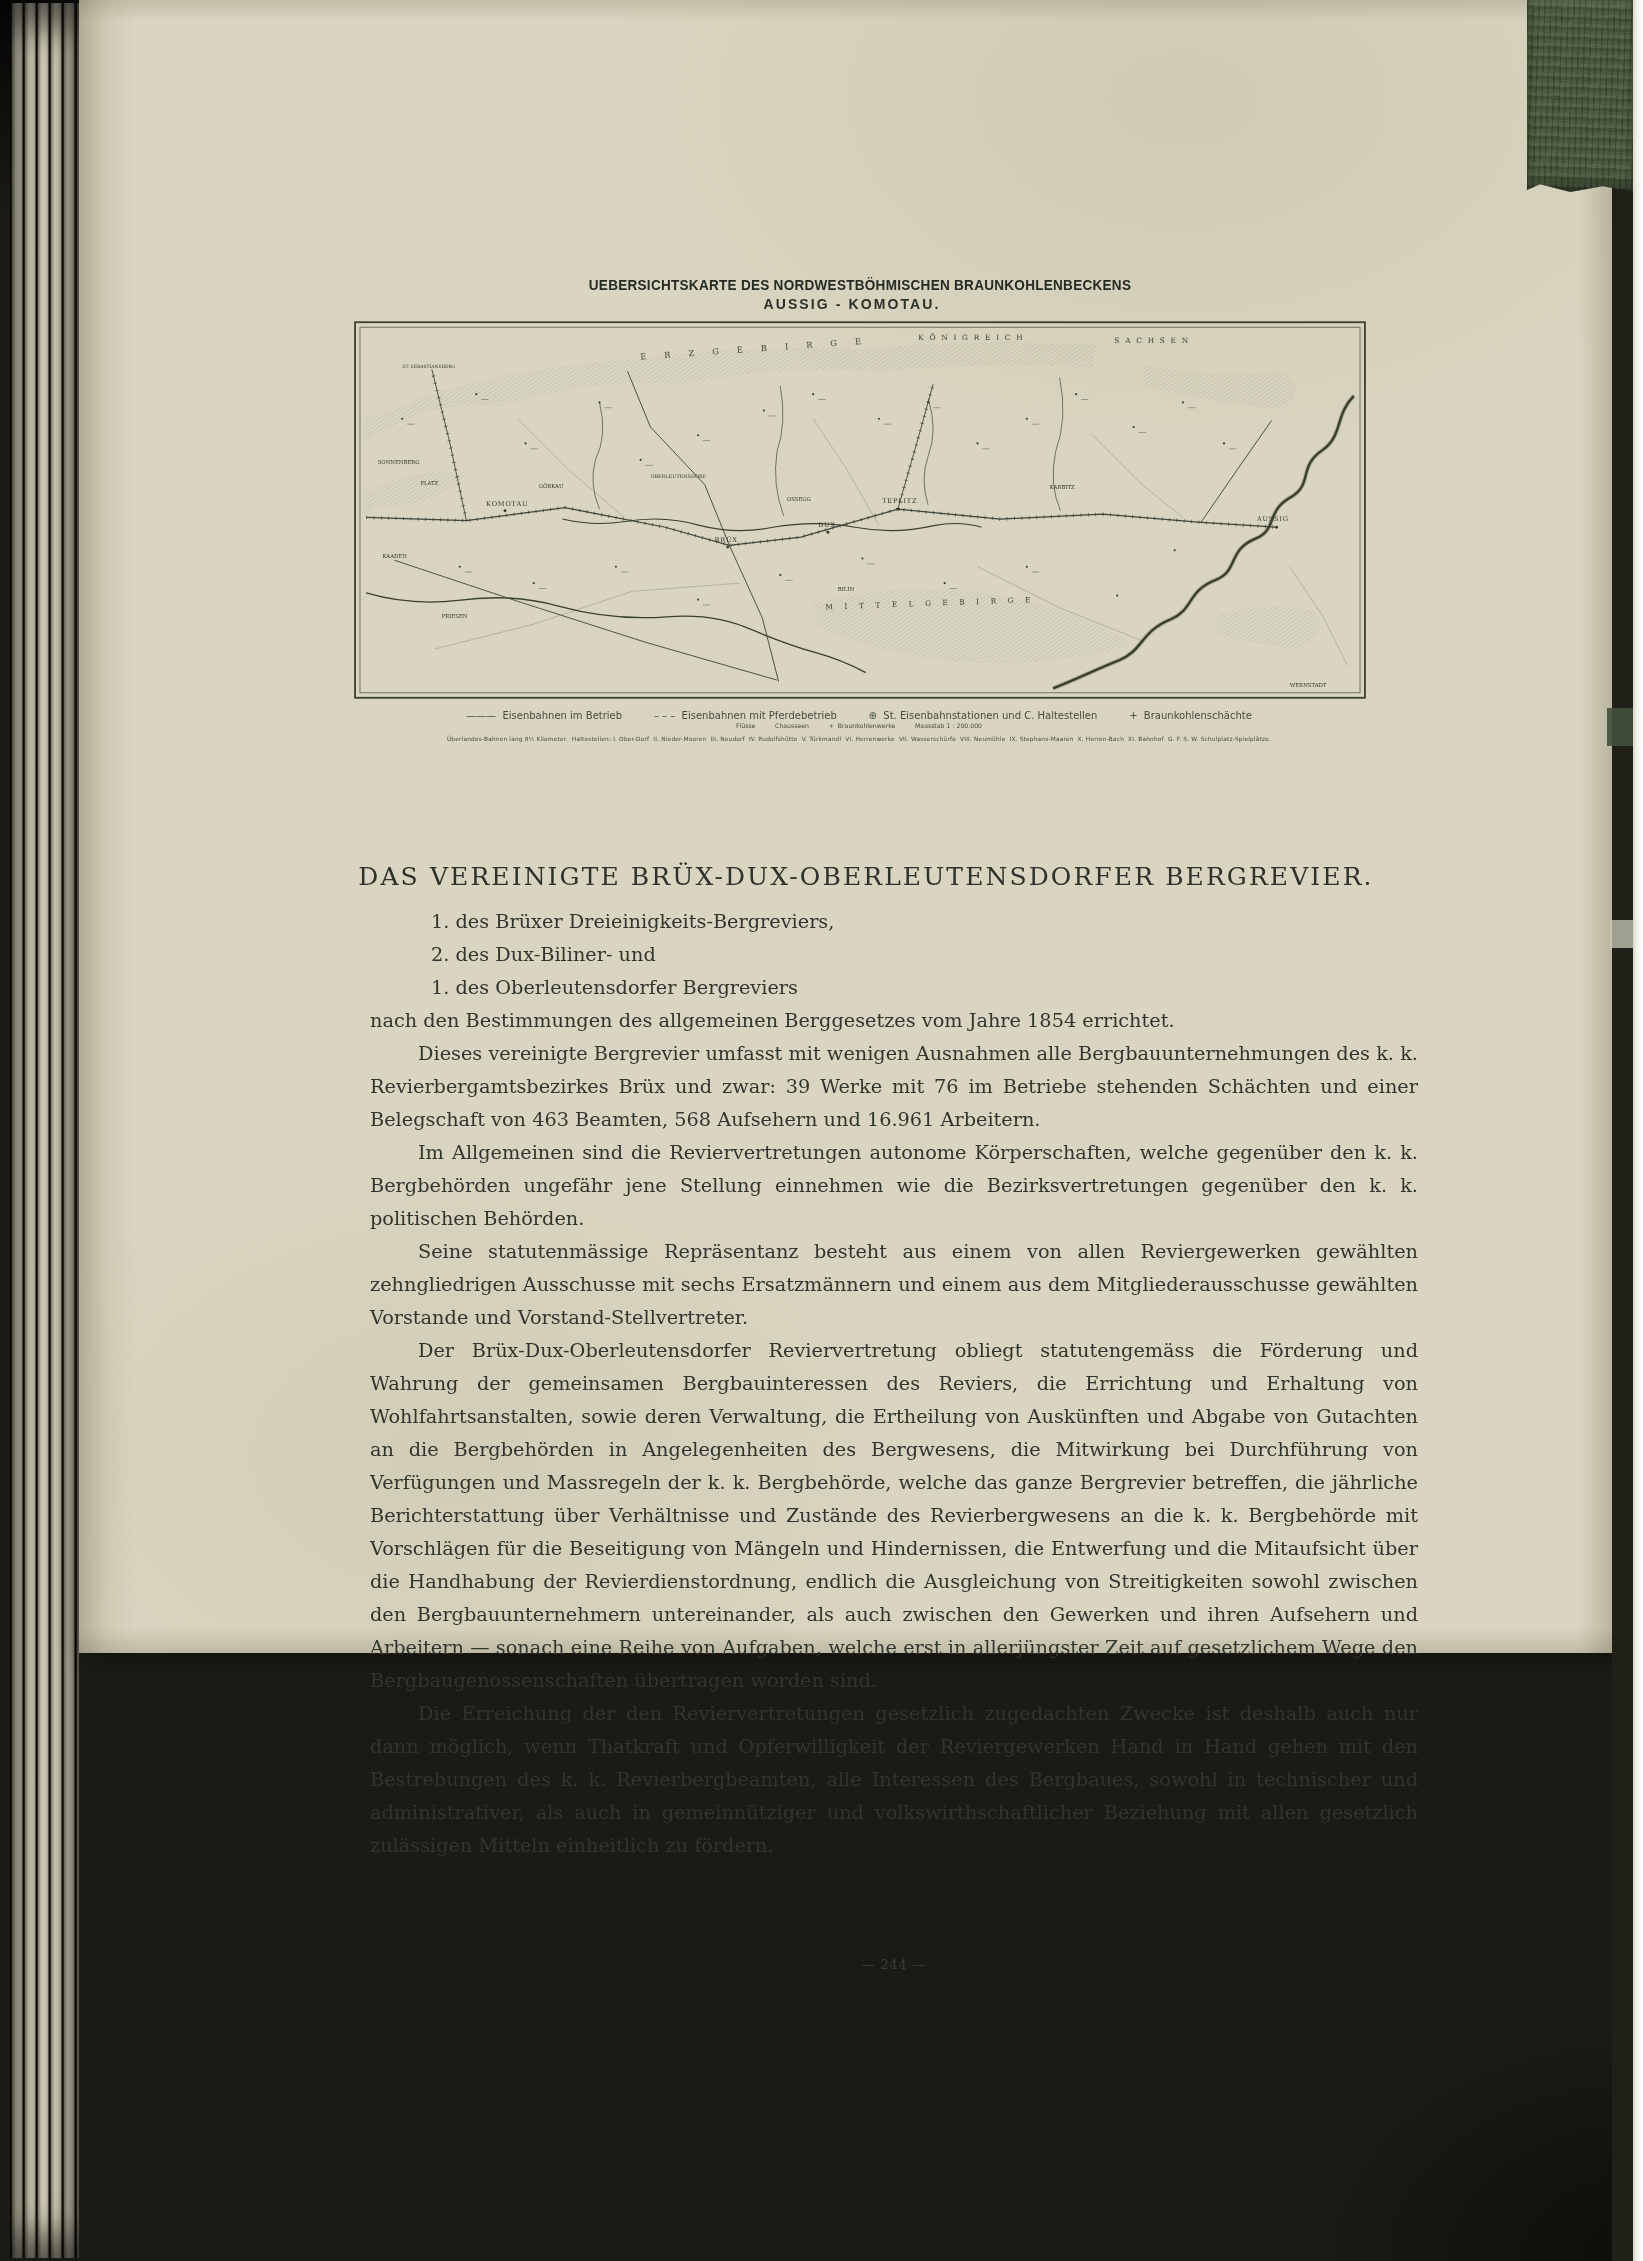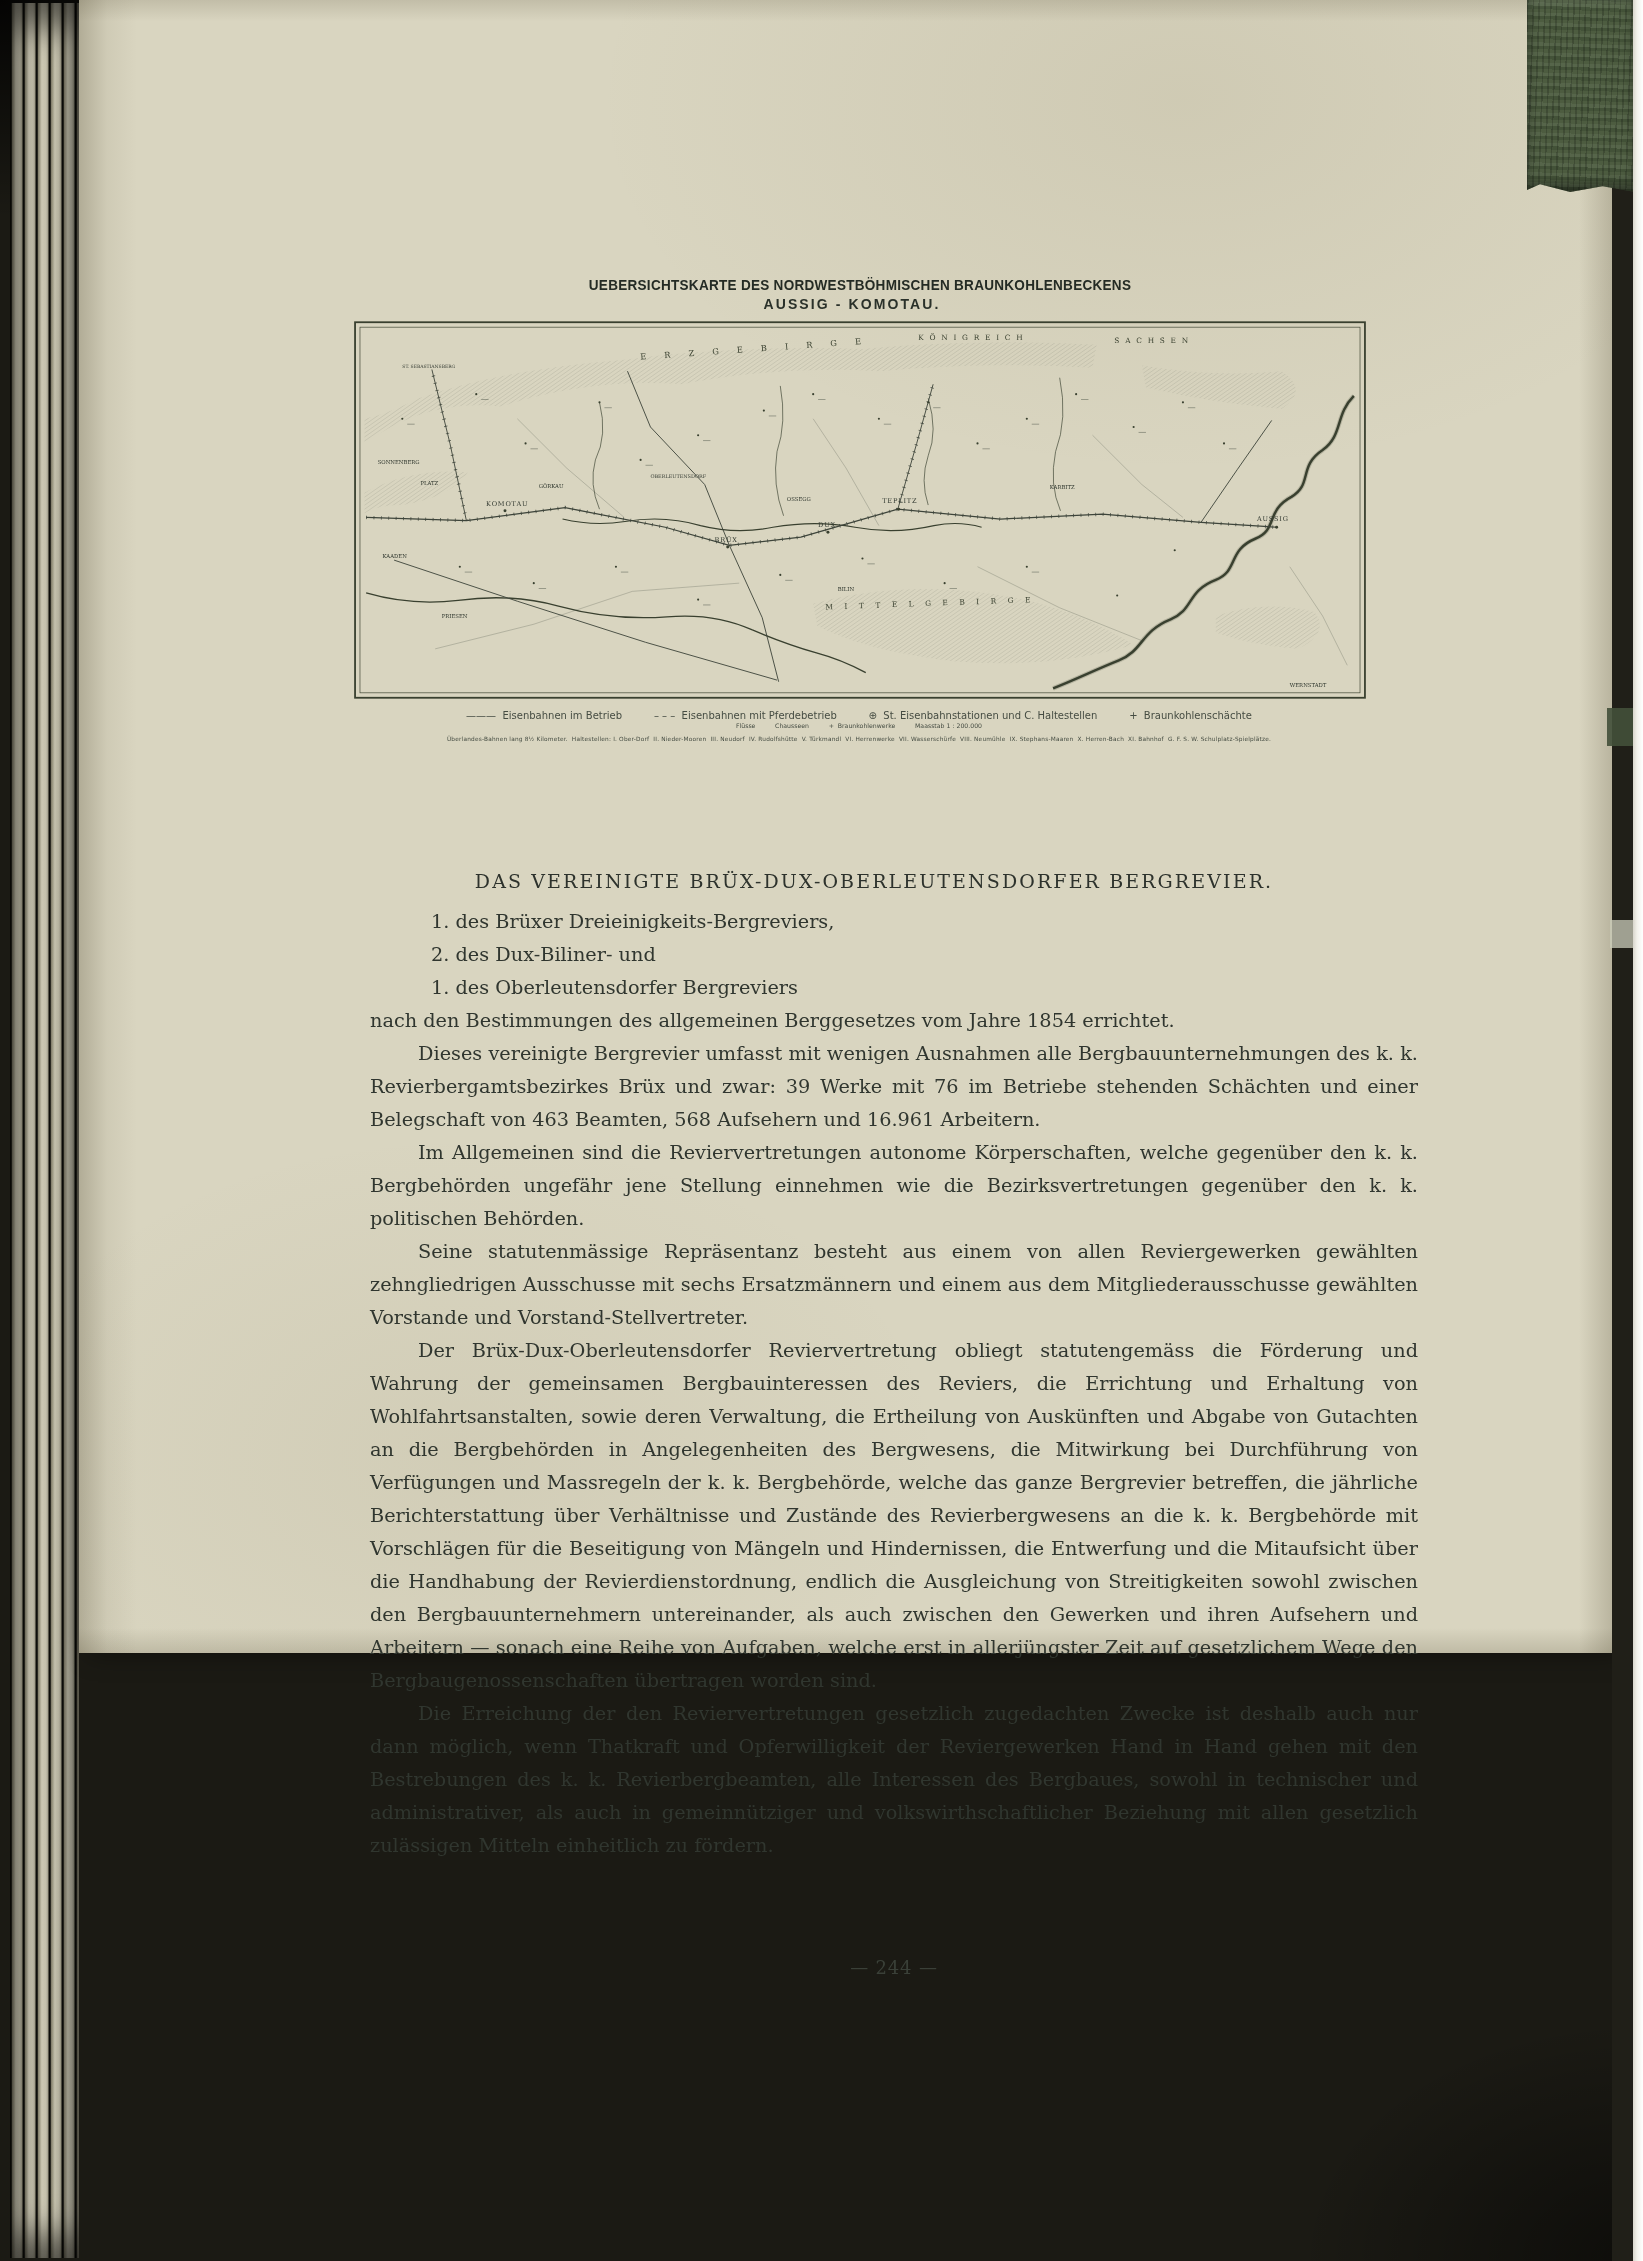--- a/index.html
+++ b/index.html
@@ -33,33 +33,33 @@
 
   .map-frame{position:absolute;left:274px;top:320px;width:1014px;height:380px;margin:0;}
   .map-frame svg{display:block;}
 
   .legend{position:absolute;left:191px;width:1178px;text-align:center;color:#454c42;
     font-family:"DejaVu Sans","Liberation Sans",sans-serif;white-space:pre;}
   .legend1{top:710px;font-size:10px;}
   .legend2{top:722px;font-size:6.2px;}
   .legend3{top:736px;font-size:5.8px;letter-spacing:0.2px;}
 
-  .heading{position:absolute;left:242px;top:855px;width:1076px;margin:15px;text-align:center;
-    font-family:"DejaVu Serif","Liberation Serif",serif;font-weight:400;font-size:19px;
+  .heading{position:absolute;left:242px;top:855px;width:1076px;margin:7px;text-align:center;
+    font-family:"DejaVu Serif","Liberation Serif",serif;font-weight:400;font-size:25px;
     letter-spacing:2.1px;color:#2d322c;}
 
   .article{position:absolute;left:291px;top:905px;width:1048px;
     font-family:"DejaVu Serif","Liberation Serif",serif;font-size:19.3px;line-height:33px;
     color:#30362f;text-align:justify;}
   .article p{margin:0;text-indent:48px;}
   .article p.no-indent{text-indent:0;}
   .article .list-item{padding-left:61px;line-height:33px;text-align:left;}
 
   .page-number{position:absolute;left:291px;top:1957px;width:1048px;text-align:center;
-    font-family:"DejaVu Serif","Liberation Serif",serif;font-size:18px;color:#3a4038;letter-spacing:0.8px;}
+    font-family:"DejaVu Serif","Liberation Serif",serif;font-size:13px;color:#3a4038;letter-spacing:0.8px;}
 
   .dark-strip{position:absolute;left:1612px;top:0;width:21.4px;height:2261px;background:#201f18;}
   .tab-green{position:absolute;left:1607px;top:708px;width:26px;height:38px;background:#42503a;opacity:.9;}
   .tab-light{position:absolute;left:1610px;top:920px;width:23px;height:28px;background:#c9ccba;opacity:.75;}
 
   .bookmark{position:absolute;left:1527px;top:0;width:108px;height:192px;
     background:
       repeating-linear-gradient(92deg, rgba(0,0,0,.18) 0 1.6px, rgba(0,0,0,0) 1.6px 5.8px),
       repeating-linear-gradient(2deg, #4d5c40 0 3.3px, #435238 3.3px 6.6px, #56654a 6.6px 10px);
     box-shadow: inset 0 -8.2px 11.5px rgba(0,0,0,.45), inset 0 5px 8.2px rgba(255,255,255,.08), -3.3px 3.3px 8.2px rgba(0,0,0,.5);

